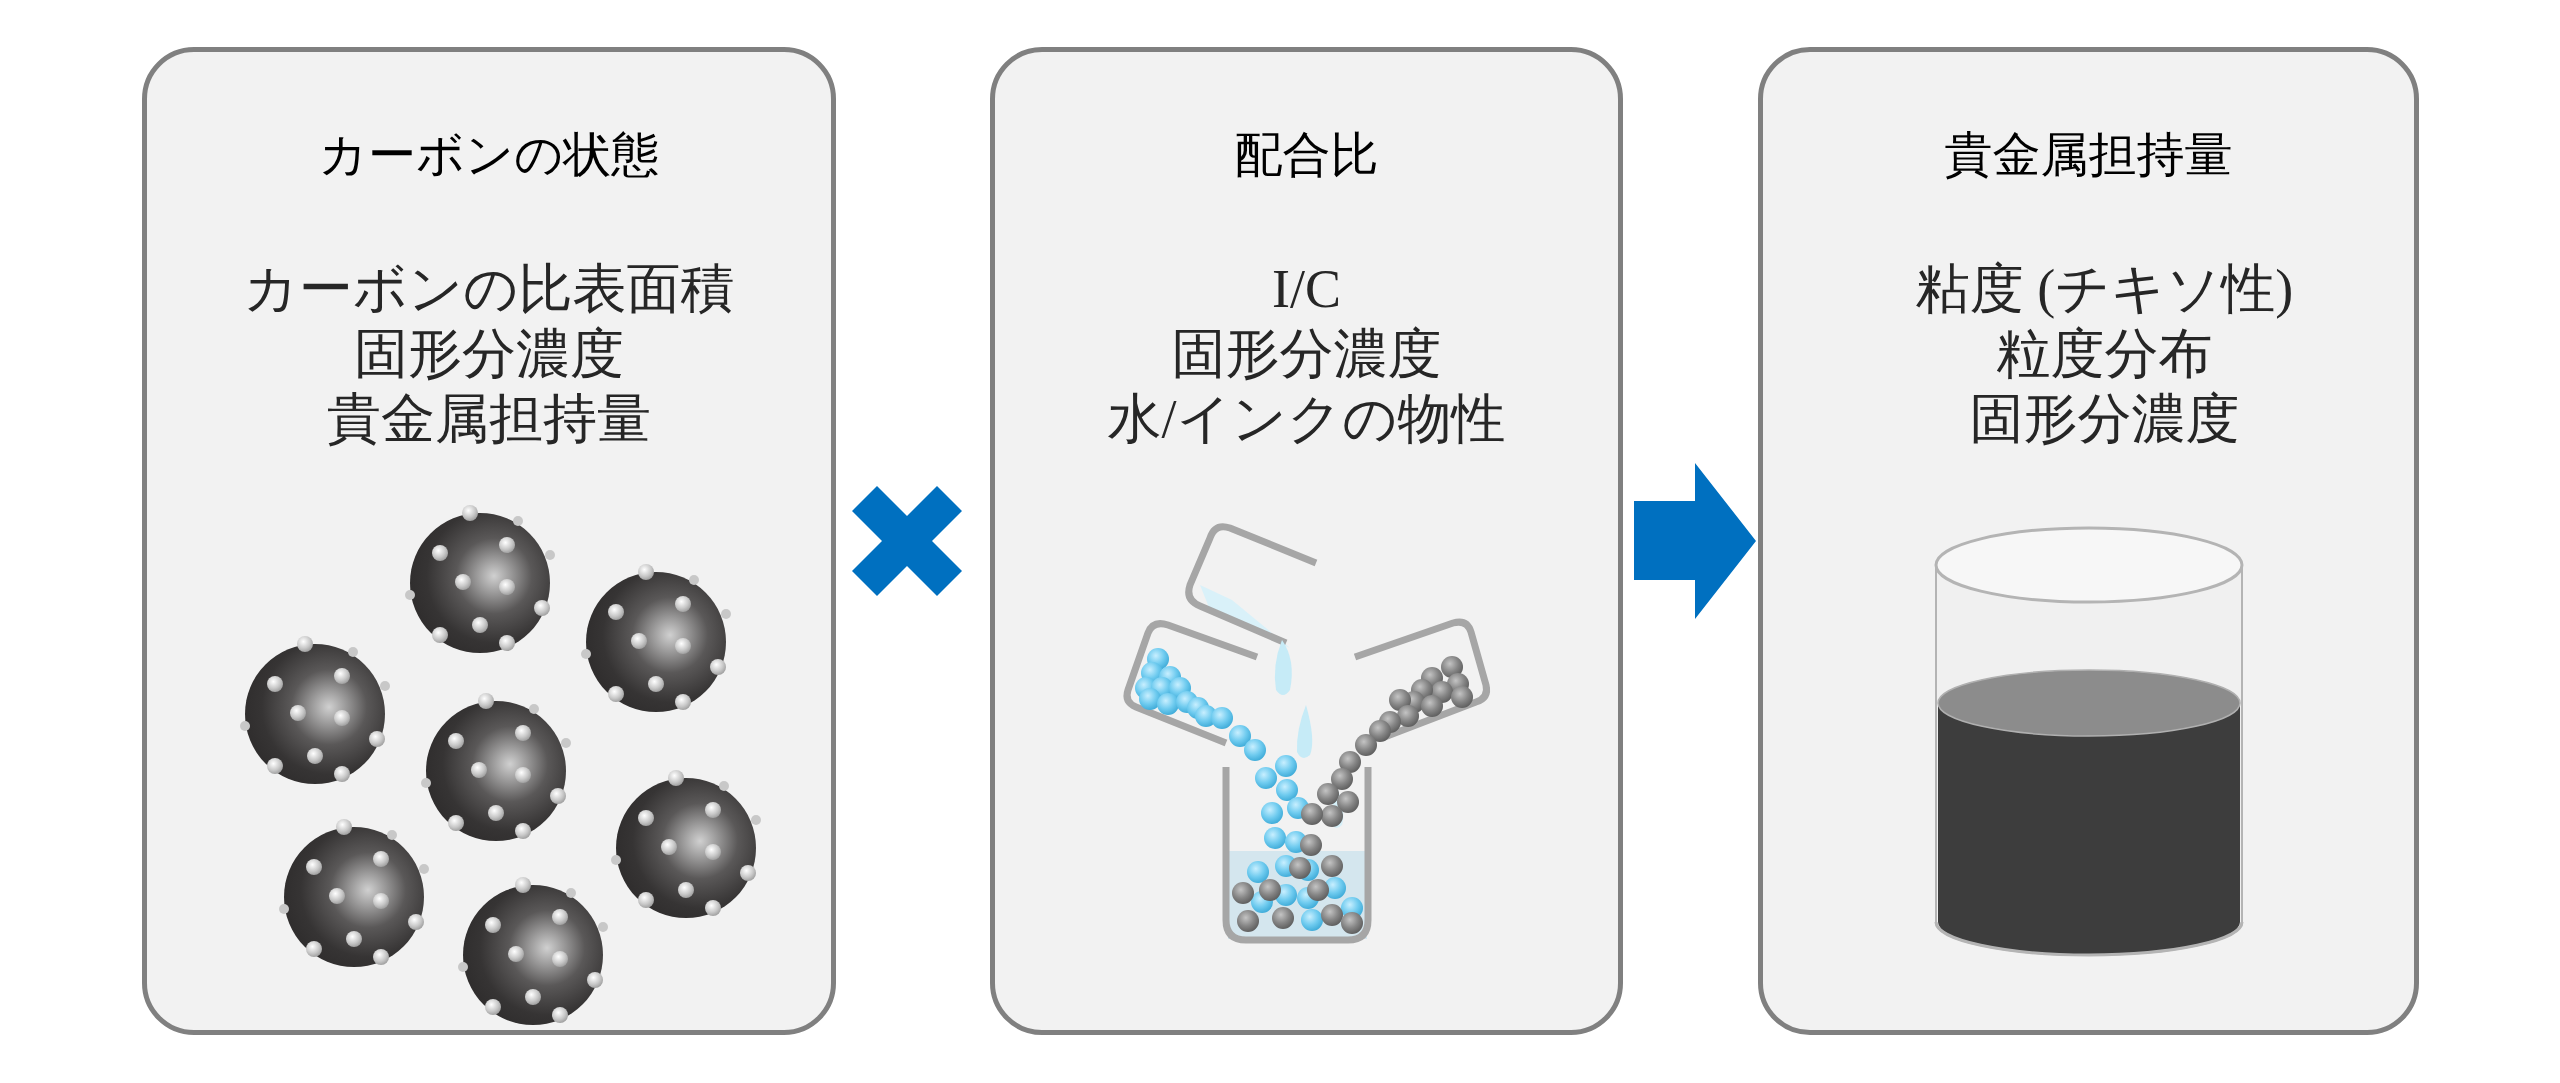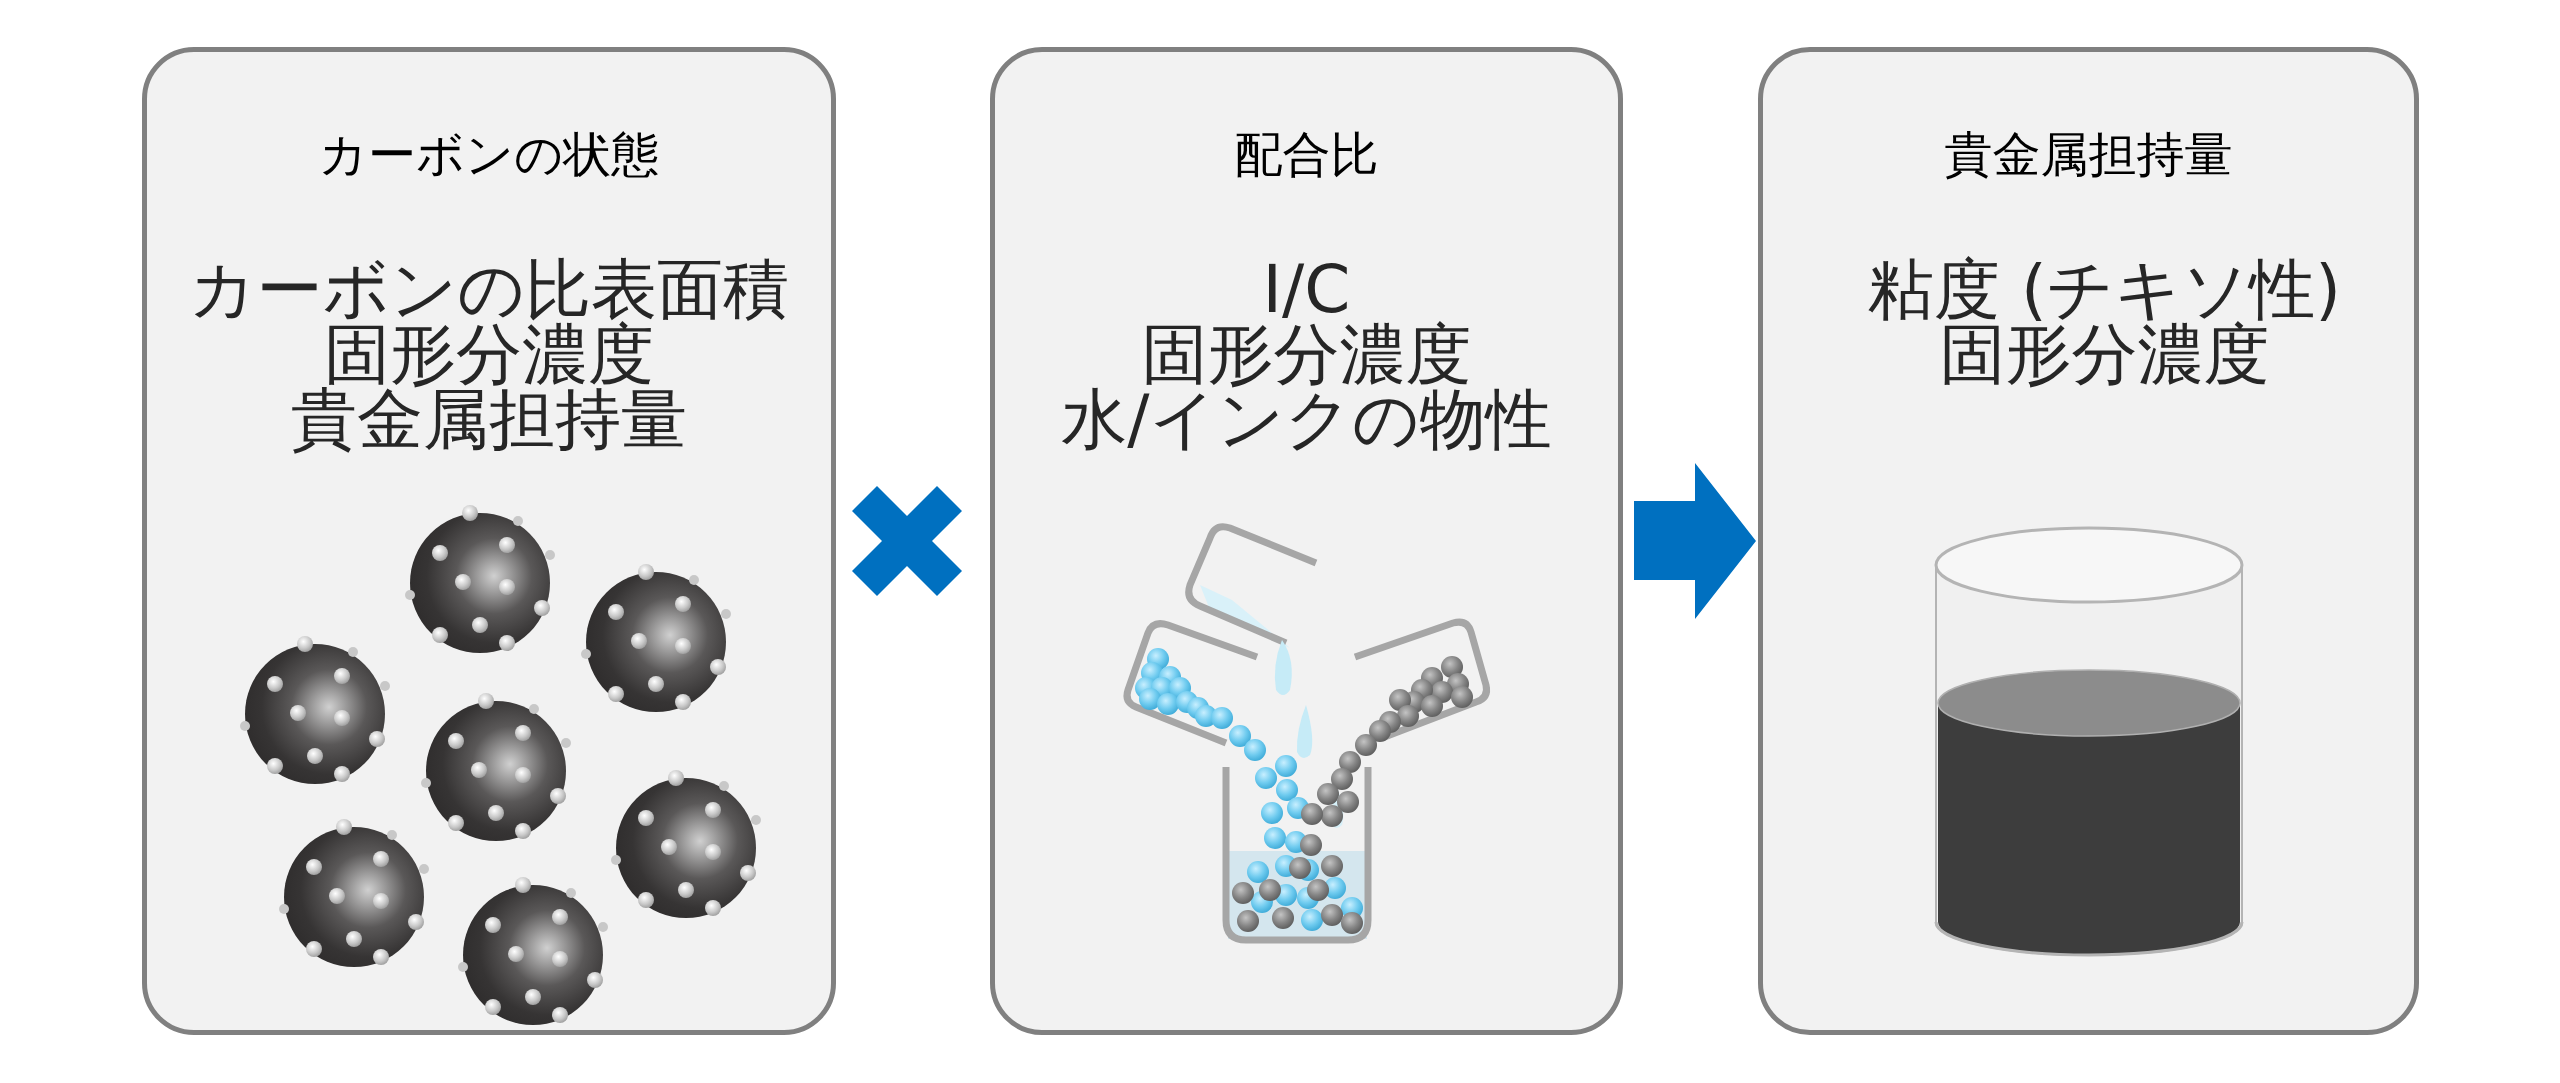--- a/index.html
+++ b/index.html
@@ -3,21 +3,21 @@
 <meta charset="utf-8">
 <style>
   html, body { margin:0; padding:0; background:#ffffff; }
   body { width:2560px; height:1083px; position:relative; overflow:hidden;
          font-family:"DejaVu Sans","Liberation Sans",sans-serif; }
   .card { position:absolute; box-sizing:border-box; background:#f2f2f2;
           border:5px solid #808080; border-radius:52px; }
   .card-title { position:absolute; left:0; right:0; text-align:center;
                 color:#000000; font-size:48px; line-height:1; }
   .card-lines { position:absolute; left:0; right:0; text-align:center;
-                color:#262626; font-size:66px; line-height:65px; }
+                color:#262626; font-size:54px; line-height:65px;font-family:Liberation Serif, serif; }
   .card-lines div { white-space:nowrap; }
   svg.illus { position:absolute; left:0; top:0; overflow:visible; }
   .op { position:absolute; }
 </style>
 </head>
 <body>
 
 <div class="card" style="left:142px; top:47px; width:694px; height:988px;">
   <div class="card-title" style="top:78px;">カーボンの状態</div>
   <div class="card-lines" style="top:205px;">
@@ -33,20 +33,21 @@
     <div>I/C</div>
     <div>固形分濃度</div>
     <div>水/インクの物性</div>
   </div>
 </div>
 
 <div class="card" style="left:1758px; top:47px; width:661px; height:988px;">
   <div class="card-title" style="top:78px;">貴金属担持量</div>
   <div class="card-lines" style="top:205px;margin-left:32px;">
     <div>粘度 (チキソ性)</div>
+    <div>粒度分布</div>
     <div>固形分濃度</div>
   </div>
 </div>
 
 <svg class="op" style="left:852px; top:486px;" width="110" height="110" viewBox="0 0 110 110">
   <path d="M0,25 L25,0 L55,30 L85,0 L110,25 L80,55 L110,85 L85,110 L55,80 L25,110 L0,85 L30,55 Z" fill="#0070c0"></path>
 </svg>
 
 <svg class="op" style="left:1634px; top:463px;" width="122" height="156" viewBox="0 0 122 156">
   <path d="M0,38 L61,38 L61,0 L122,78 L61,156 L61,117 L0,117 Z" fill="#0070c0"></path>

